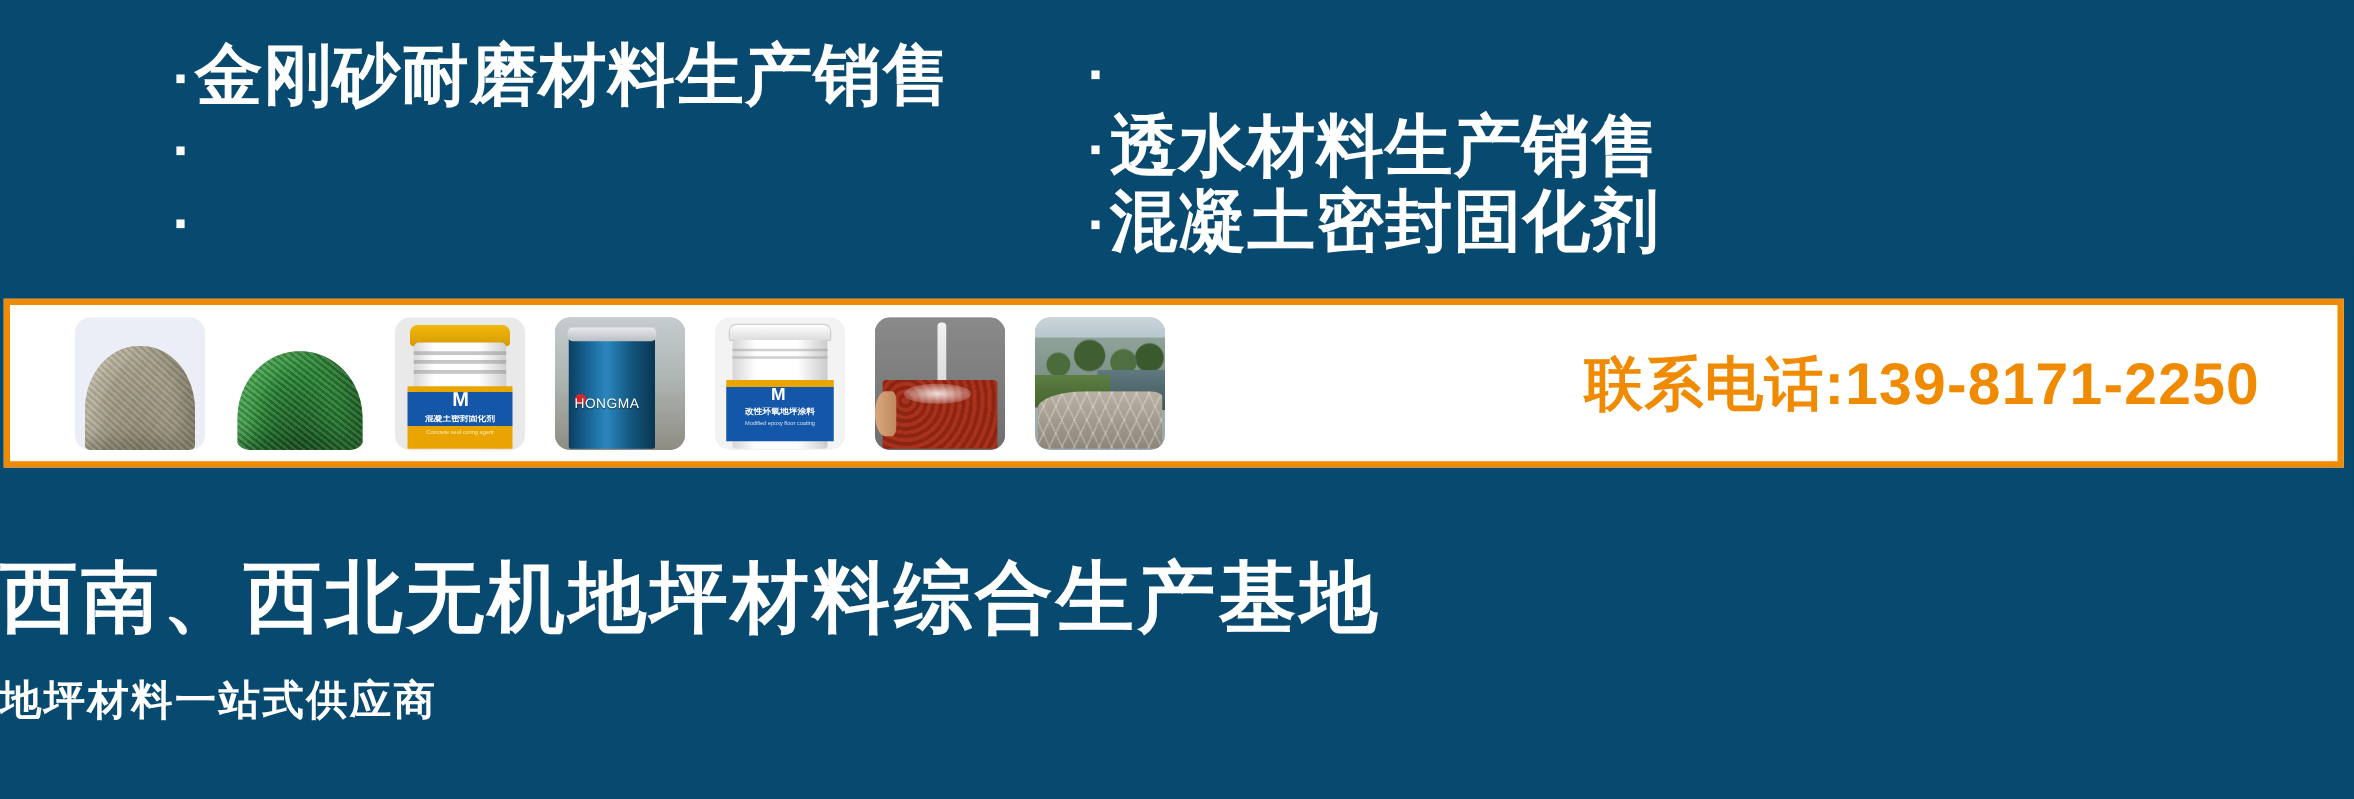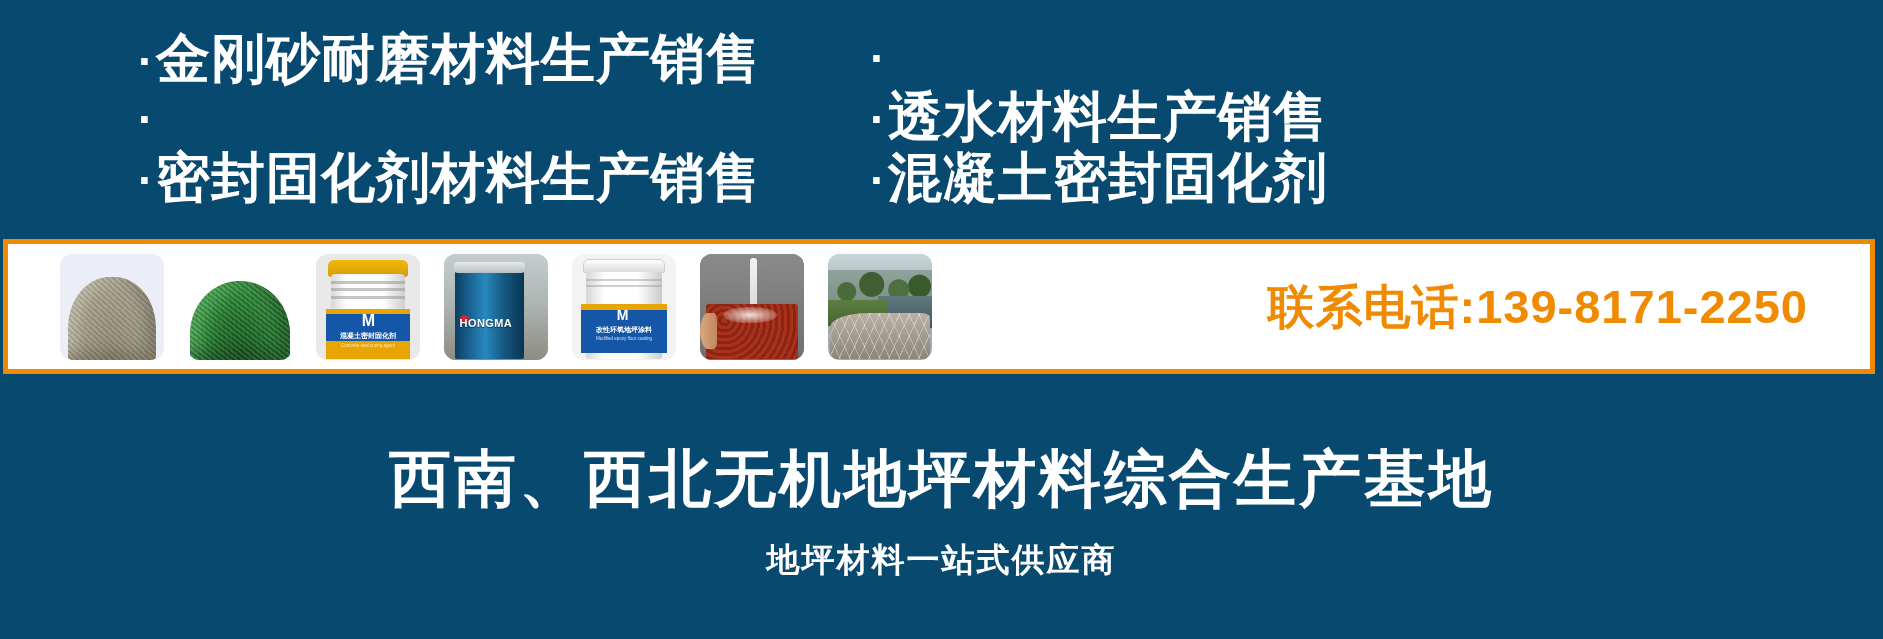--- a/index.html
+++ b/index.html
@@ -149,21 +149,21 @@
     background:linear-gradient(90deg,#0b3e63 0%,#1d6ea0 28%,#2a87bd 44%,#14567f 72%,#0a3552 100%);
     border-radius:6px 6px 2px 2px;
   }
   .t-drum .ring{
     position:absolute;left:10%;top:8%;width:68%;height:10%;
     background:linear-gradient(180deg,#e8eaec,#b9bec2);
     border-radius:4px;
   }
   .t-drum .logo{
     position:absolute;left:15%;top:60%;
-    color:#ffffff;font-weight:bold;font-size:11px;letter-spacing:.4px;line-height:12px;
+    color:#ffffff;font-weight:normal;font-size:11px;letter-spacing:.4px;line-height:12px;
     text-shadow:0 1px 1px rgba(0,0,0,.6);
   }
   .t-drum .dot{
     position:absolute;left:15%;top:58%;width:9px;height:9px;border-radius:50%;
     background:#d4262b;
   }
 
   
   .t-pail-white{background:#f3f3f3;}
   .t-pail-white .lid{
@@ -260,21 +260,21 @@
     letter-spacing:1px;
     white-space:nowrap;
     line-height:50px;
   }
 
   
   .bottom{
     position:absolute;
     left:0;top:374px;width:1883px;height:265px;
     display:flex;flex-direction:column;
-    align-items:center;justify-content:center;
+    justify-content:center;
   }
   .headline{
     color:#ffffff;
     font-size:62px;
     font-weight:bold;
     letter-spacing:3px;
     line-height:70px;
     white-space:nowrap;
     margin-top:10px;
   }
@@ -298,21 +298,20 @@
     <div class="col col-left">
       <div class="feat-line">
         <span class="bullet">·</span>
         <span>金刚砂耐磨材料生产销售</span>
       </div>
       <div class="feat-line">
         <span class="bullet">·</span>
       </div>
       <div class="feat-line">
         <span class="bullet">·</span>
-        <span>密封固化剂材料生产销售</span>
       </div>
     </div>
 
     <div class="col col-right">
       <div class="feat-line">
         <span class="bullet">·</span>
       </div>
       <div class="feat-line">
         <span class="bullet">·</span>
         <span>透水材料生产销售</span>

